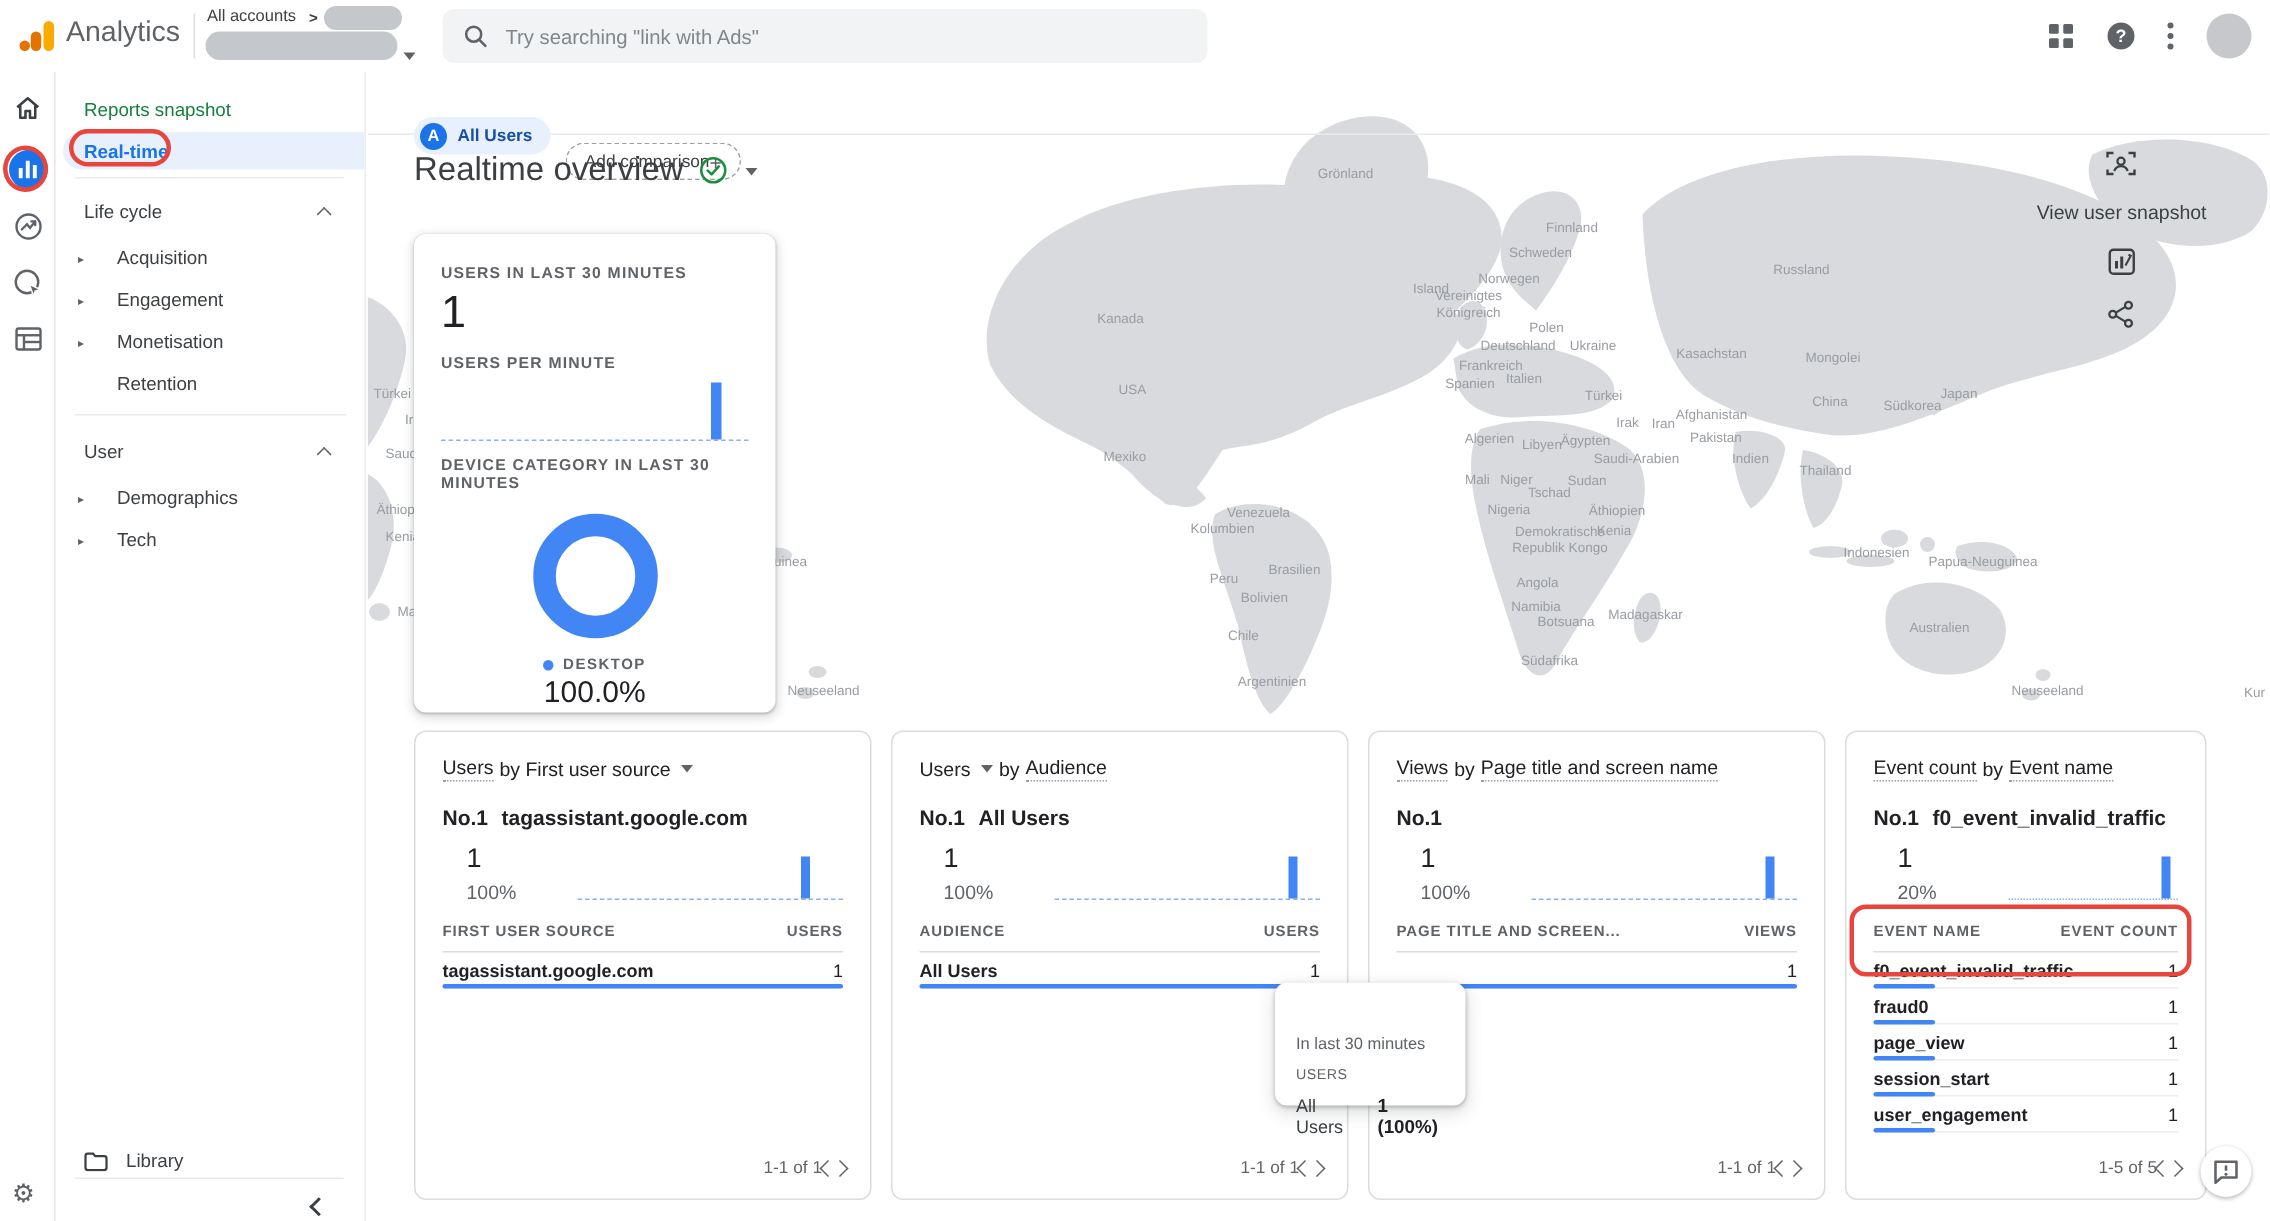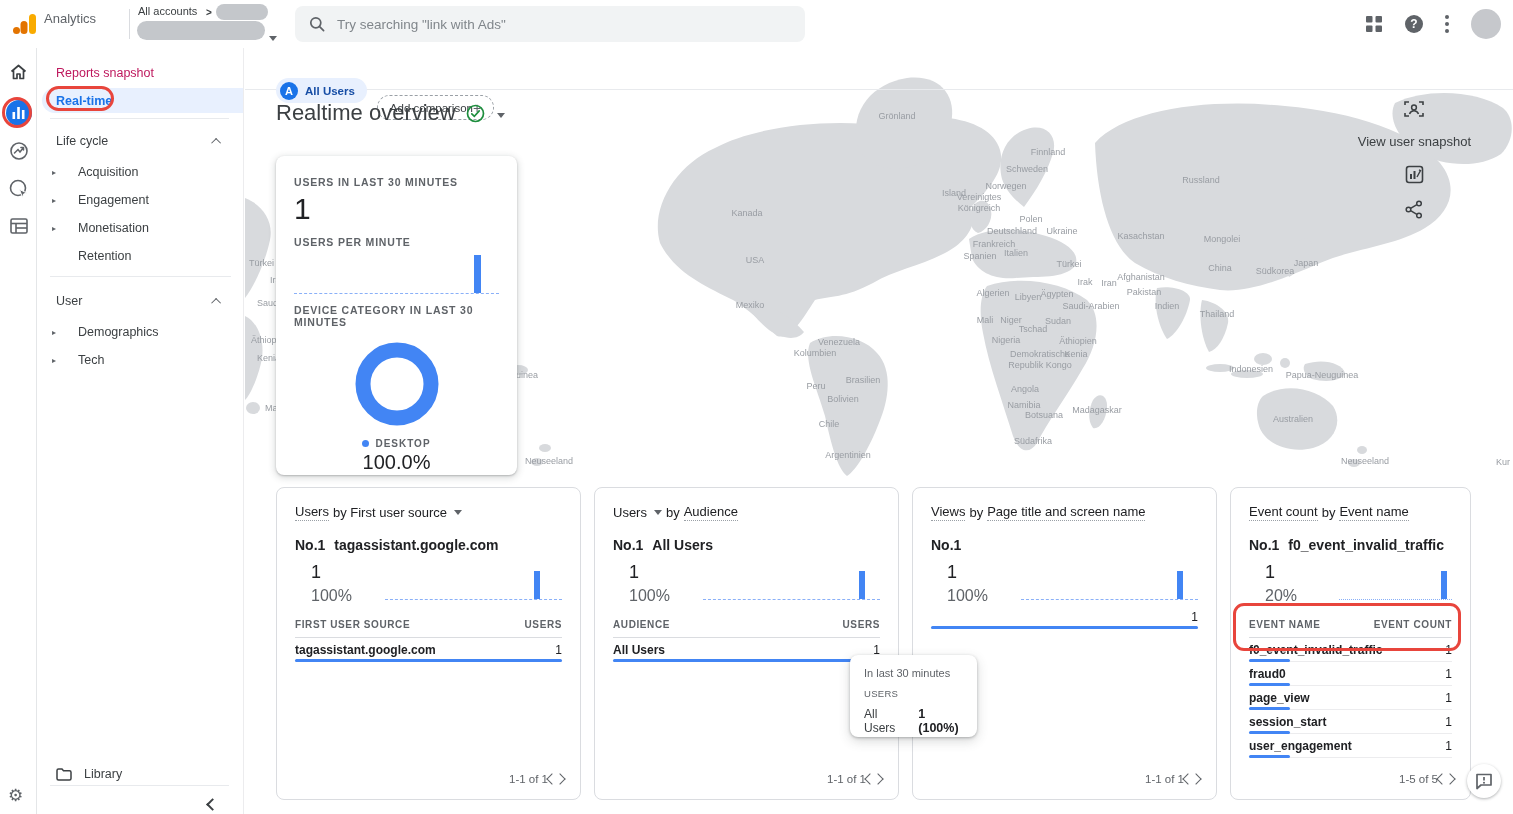--- a/index.html
+++ b/index.html
@@ -2,21 +2,21 @@
 <html><head>
 <meta charset="utf-8">
 <style>
   * { margin:0; padding:0; box-sizing:border-box; }
   html,body { width:1513px; height:814px; overflow:hidden; background:#fff;
     font-family:"Liberation Sans", sans-serif; color:#3c4043; }
 
   
   .topbar { position:absolute; left:0; top:0; right:0; height:48px; background:#fff; z-index:30; }
   .ga-logo { position:absolute; left:12px; top:12px; width:26px; height:24px; }
-  .product-name { position:absolute; left:44px; top:11px; font-size:13px; color:#5f6368; }
+  .product-name { position:absolute; left:44px; top:11px; font-size:19px; color:#5f6368; }
   .topbar-divider { position:absolute; left:129px; top:9px; width:1px; height:30px; background:#dadce0; }
   .crumb-prefix { position:absolute; left:138px; top:5px; font-size:11px; color:#3c4043; }
   .crumb-chev { position:absolute; left:206px; top:7px; font-size:10px; color:#3c4043; font-weight:bold; }
   .blob1 { position:absolute; left:216px; top:4px; width:52px; height:16px; background:#c4c7cb; border-radius:9px; }
   .blob2 { position:absolute; left:137px; top:21px; width:128px; height:19px; background:#c4c7cb; border-radius:10px; }
   .acct-caret { position:absolute; left:269px; top:27px; }
   .caret-down { width:0; height:0; border-left:4px solid transparent; border-right:4px solid transparent; border-top:5px solid #5f6368; display:inline-block; }
   .search-pill { position:absolute; left:295px; top:6px; width:510px; height:36px; background:#f1f3f4; border-radius:8px; display:flex; align-items:center; padding:0 14px; gap:12px; }
   .search-text { font-size:13.5px; color:#80868b; }
   .tb-right { position:absolute; right:12px; top:0; height:48px; display:flex; align-items:center; gap:22px; }
@@ -25,21 +25,21 @@
   .dots3 i { width:4px; height:4px; border-radius:50%; background:#5f6368; }
   .avatar { width:30px; height:30px; border-radius:50%; background:#c6c8cc; }
 
   
   .rail { position:absolute; left:0; top:48px; bottom:0; width:37px; background:#fff; border-right:1px solid #e4e6e8; z-index:25; }
   .rail-icon { position:absolute; left:0; width:37px; display:flex; justify-content:center; }
   .reports-active { width:26px; height:26px; border-radius:50%; background:#1a73e8; display:flex; align-items:center; justify-content:center; }
 
   
   .sidebar { position:absolute; left:38px; top:48px; bottom:0; width:206px; background:#fff; border-right:1px solid #ececee; z-index:24; font-size:12.5px; }
-  .sb-snapshot { position:absolute; left:18px; top:18px; color:#be185d; }
+  .sb-snapshot { position:absolute; left:18px; top:18px; color:#15803d; }
   .sb-realtime-pill { position:absolute; left:4px; top:40px; right:0; height:25px; background:#e8f0fe; border-radius:16px 0 0 16px; display:flex; align-items:center; }
   .sb-realtime-pill span { margin-left:14px; color:#1a73e8; font-weight:bold; }
   .sb-div { position:absolute; left:12px; right:14px; height:1px; background:#e8eaed; }
   #sb-sections { position:absolute; left:0; top:76px; right:0; }
   .sb-sec-head { display:flex; align-items:center; justify-content:space-between; padding:10px 22px 10px 18px; color:#3c4043; }
   .chev-up { width:7px; height:7px; border-left:1.6px solid #5f6368; border-top:1.6px solid #5f6368; transform:rotate(45deg) translateY(2px); }
   .sb-item { display:flex; align-items:center; height:28px; padding-left:14px; color:#3c4043; cursor:pointer; }
   .sb-item .tri { width:26px; font-size:8px; color:#5f6368; }
   .sb-sec-gap { height:8px; border-top:1px solid #e8eaed; margin:6px 12px 0 12px; }
   .sb-library { position:absolute; left:0; right:0; top:712px; height:28px; display:flex; align-items:center; padding-left:18px; gap:12px; }
@@ -84,38 +84,38 @@
   
   .cards-row { position:absolute; left:31px; top:439px; display:flex; gap:13px; z-index:3; }
   .mini-card { position:relative; height:313px; background:#fff; border:1px solid #dadce0; border-radius:8px; padding:16px 18px; }
   .mc-title { font-size:13px; color:#202124; display:flex; align-items:center; flex-wrap:wrap; gap:0 4px; }
   .mc-title .seg.dotted { border-bottom:1px dotted #9aa0a6; padding-bottom:1px; }
   .mc-title .caret-down { margin-left:3px; border-top-color:#5f6368; }
   .mc-no1 { margin-top:16px; font-size:14px; color:#202124; font-weight:bold; display:flex; gap:9px; min-height:17px; }
   .mc-metric-row { display:flex; margin-top:8px; }
   .mc-metric { width:70px; padding-left:16px; }
   .mc-value { font-size:18px; color:#202124; }
-  .mc-pct { font-size:16px; color:#5f6368; margin-top:4px; }
+  .mc-pct { font-size:13px; color:#5f6368; margin-top:4px; }
   .mc-chart { position:relative; flex:1; height:40px; margin-left:20px; }
   .mc-chart .baseline { position:absolute; left:0; right:0; bottom:2px; }
   .mc-chart .baseline.dashed { border-bottom:1px dashed #8ab0f8; }
   .mc-chart .baseline.dotted { border-bottom:1px dotted #8ab0f8; }
   .mc-chart .bar { position:absolute; width:6px; height:28px; bottom:3px; background:#4285f4; }
   .mc-thead { display:flex; justify-content:space-between; margin-top:14px; padding-bottom:7px; border-bottom:1px solid #dadce0; font-size:10px; letter-spacing:.6px; color:#5f6368; font-weight:bold;text-align:right; }
   .mc-row { position:relative; display:flex; justify-content:space-between; align-items:center; height:24px; border-bottom:1px solid #ececee; font-size:12px; color:#202124; }
   .mc-row .rname { font-weight:bold; }
   .mc-row .rbar { position:absolute; left:0; bottom:-1px; height:3px; background:#4285f4; border-radius:2px; }
   .mc-pager { position:absolute; right:16px; bottom:14px; display:flex; align-items:center; font-size:11.5px; color:#5f6368;margin-left:15px; }
   .pg-chev { width:8px; height:8px; border-left:1.8px solid #5f6368; border-bottom:1.8px solid #5f6368; }
   .pg-prev { transform:rotate(45deg); }
   .pg-next { transform:rotate(225deg); }
 
   
   .tooltip { position:absolute; left:605px; top:607px; width:127px; height:82px; background:#fff; border-radius:8px; box-shadow:0 1px 3px rgba(60,64,67,.35), 0 4px 12px rgba(60,64,67,.2); z-index:8; padding:12px 14px; }
-  .tt-line1 { font-size:11px; color:#5f6368; }
+  .tt-line1 { font-size:11px; color:#5f6368;margin-top:23px; }
   .tt-line2 { font-size:9.5px; color:#5f6368; margin-top:9px; letter-spacing:.3px; }
   .tt-row { display:flex; gap:12px; margin-top:8px; align-items:baseline; }
   .tt-name { font-size:12px; color:#3c4043; }
   .tt-val { font-size:12.5px; color:#202124; font-weight:bold; }
 
   
   .feedback-btn { position:absolute; right:12px; bottom:16px; width:34px; height:34px; border-radius:50%; background:#fff; box-shadow:0 1px 3px rgba(60,64,67,.4); display:flex; align-items:center; justify-content:center; z-index:9; }
 
   
   .annot { position:absolute; border:3px solid #e8453c; z-index:40; pointer-events:none; }
@@ -531,20 +531,24 @@
         <div class="mc-metric-row">
           <div class="mc-metric">
             <div class="mc-value">1</div>
             <div class="mc-pct">100%</div>
           </div>
           <div class="mc-chart">
             <div class="baseline dashed"></div>
             <div class="bar" style="left: 88%;"></div>
           </div>
         </div>
+        <div class="mc-thead">
+          <span>PAGE TITLE AND SCREEN...</span>
+          <span>VIEWS</span>
+        </div>
         <div class="mc-row">
           <span class="rname"></span>
           <span>1</span>
           <div class="rbar" style="width: 100%;"></div>
         </div>
         <div class="mc-pager">
           <span>1-1 of 1</span>
           <i class="pg-chev pg-prev"></i>
           <i class="pg-chev pg-next"></i>
         </div>

